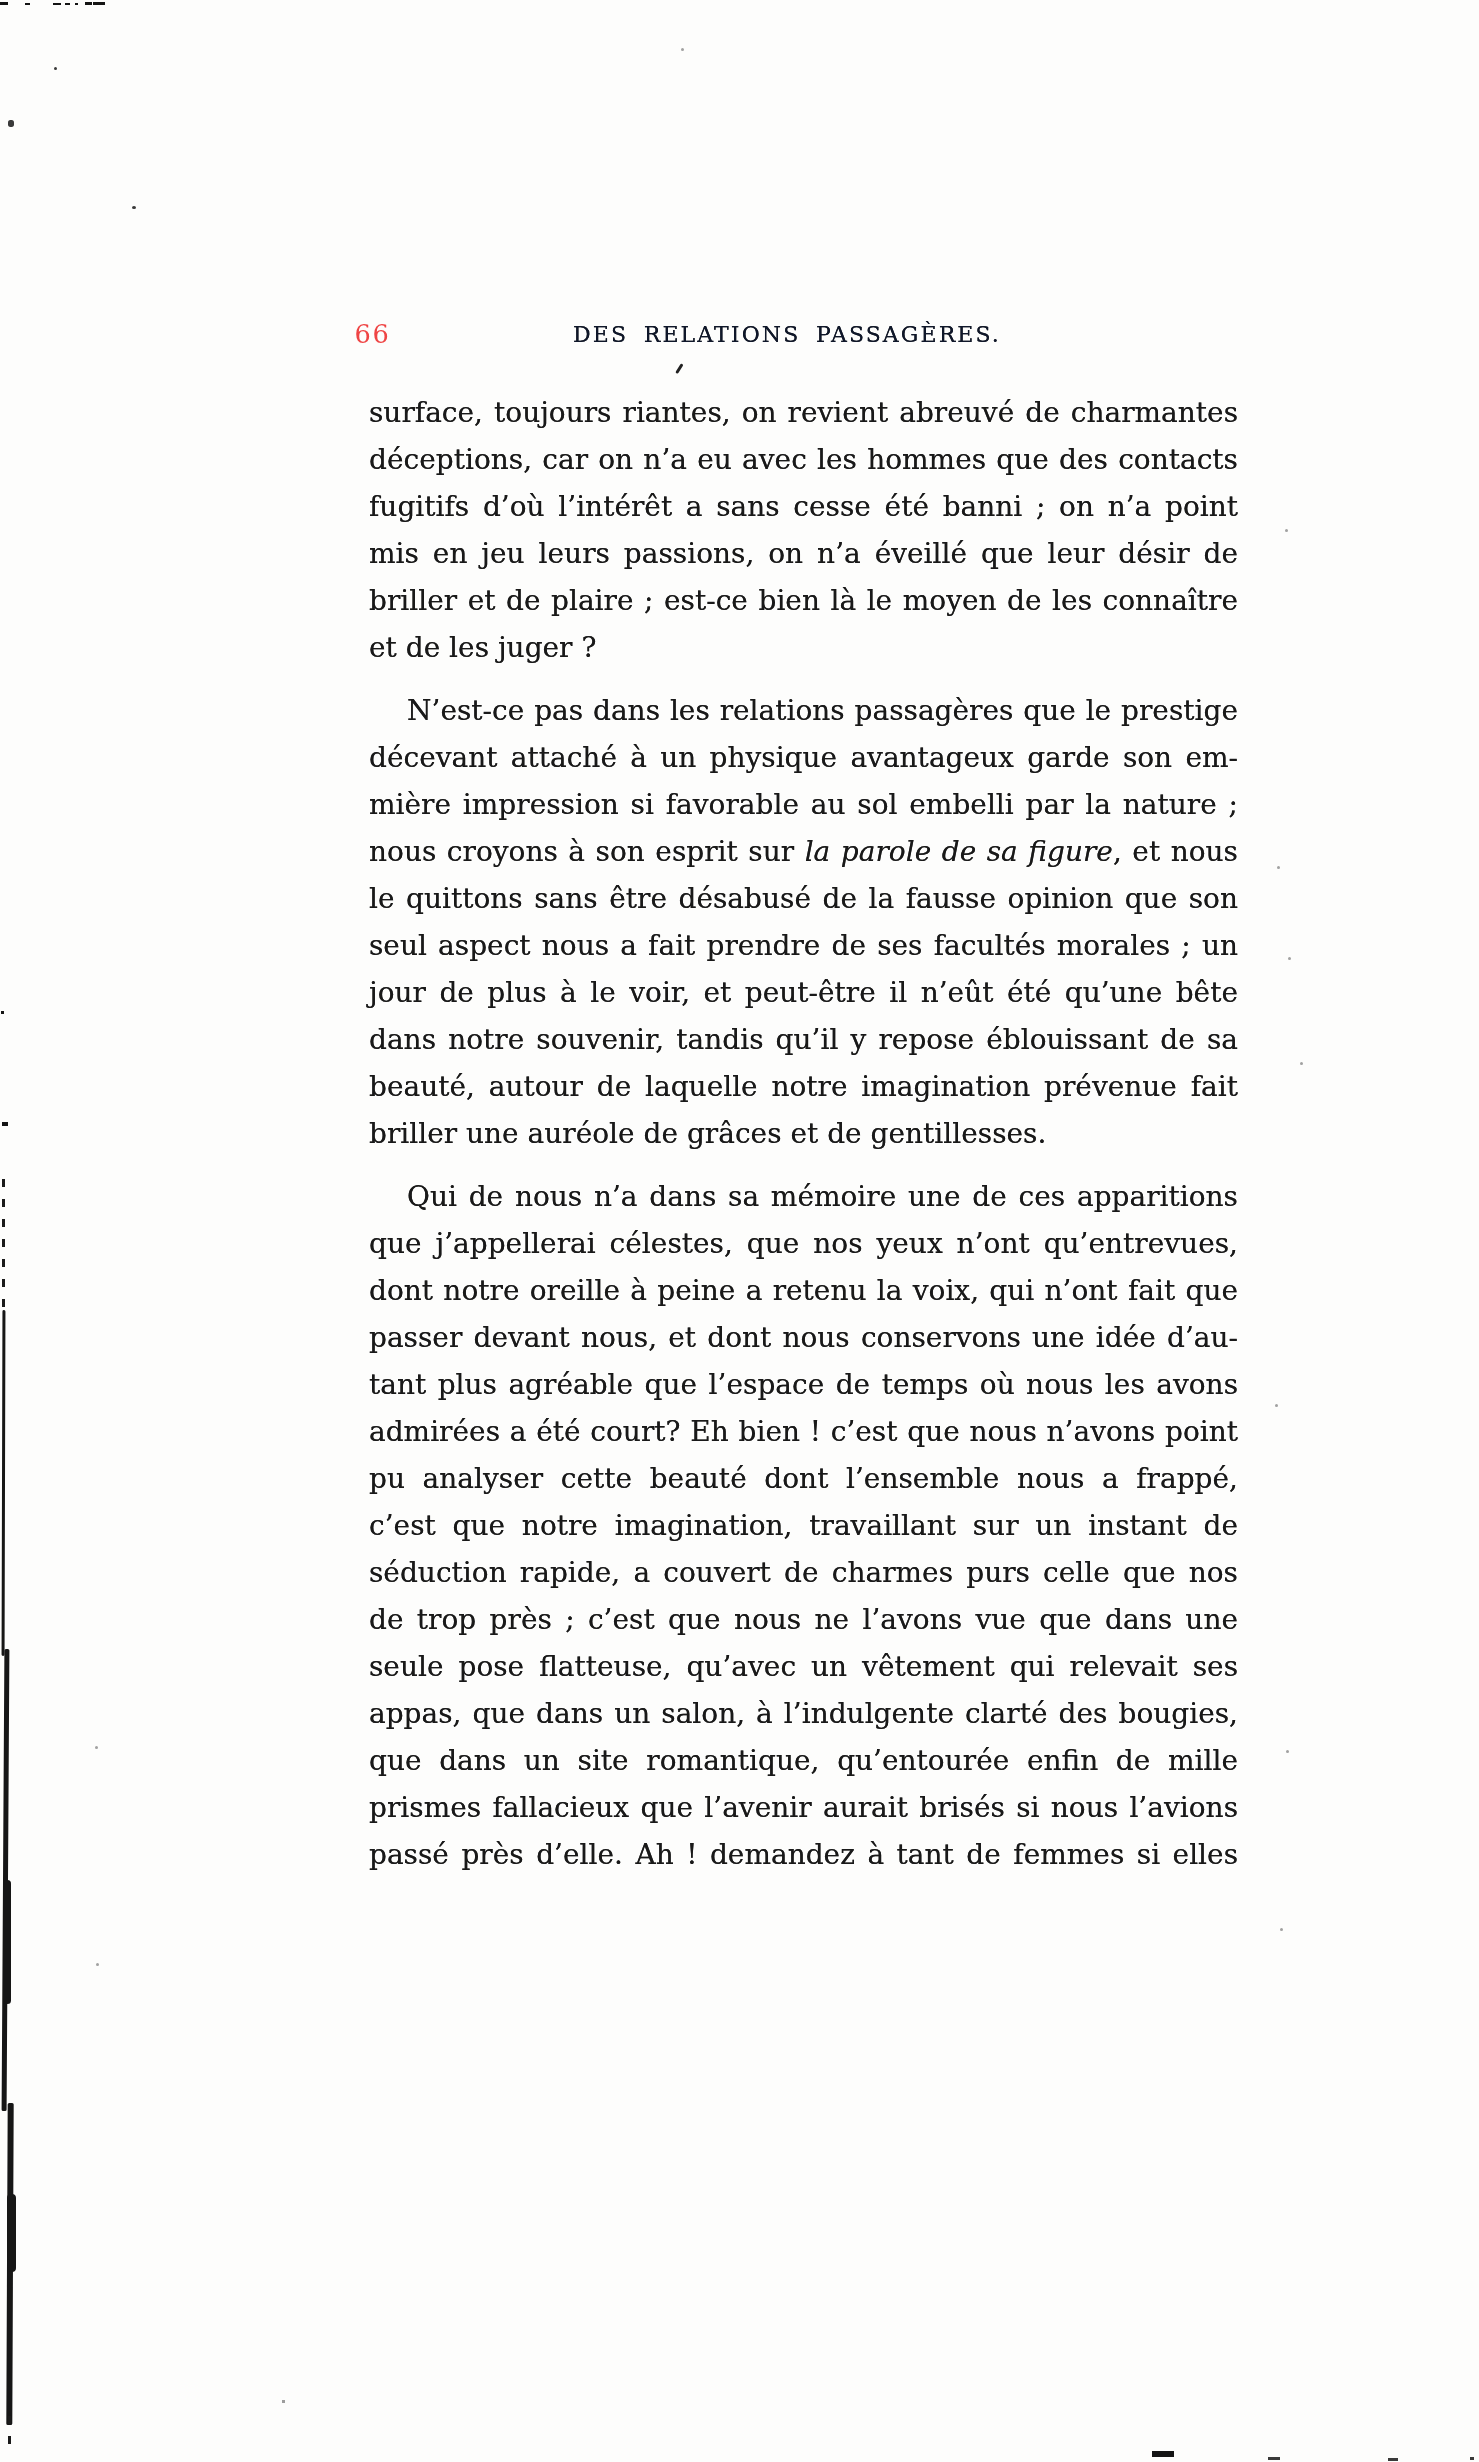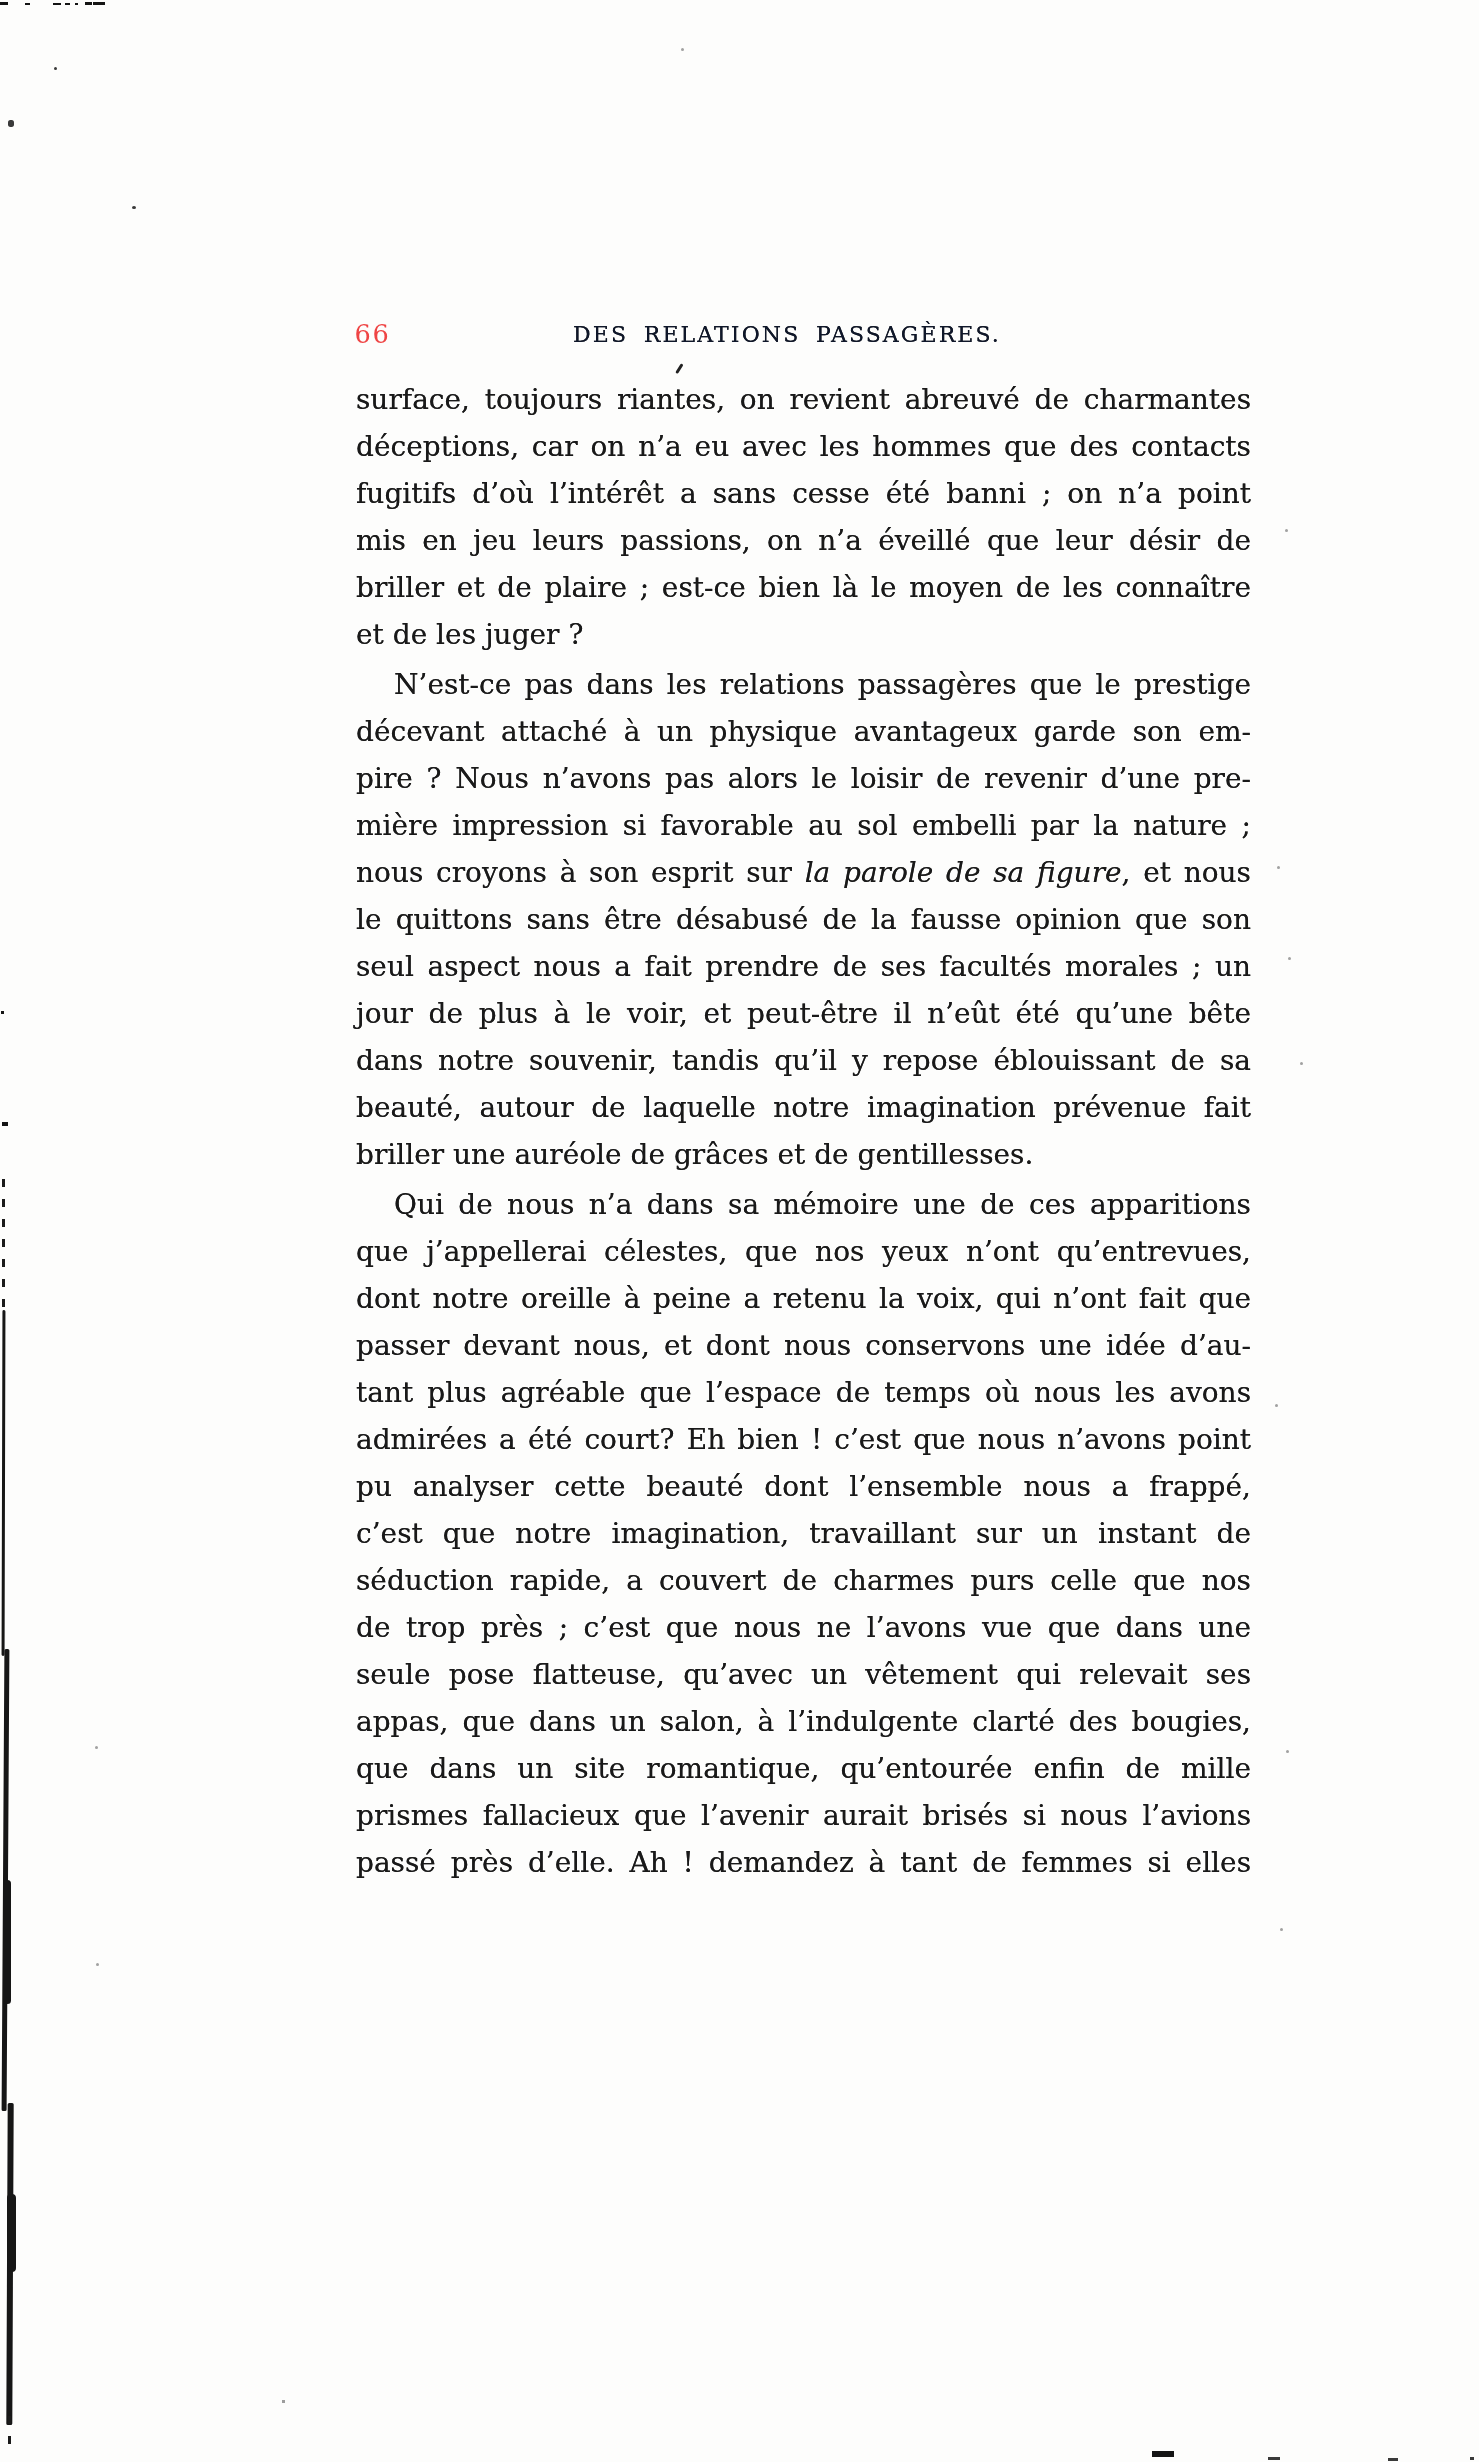--- a/index.html
+++ b/index.html
@@ -24,21 +24,21 @@
     color:#0f172a;
     text-shadow:0 0 0.4px #222;
   }
   
   .textblock{
     position:absolute;top:373px;left:353px;width:901px;
     font-size:28px;
     color:#191919;
     text-shadow:0 0 0.5px rgba(10,10,10,.75);
   }
-  .para{margin:3px;padding:0;}
+  .para{margin:16px;padding:0;}
   .line{
     height:47px;line-height:47px;
     text-align:justify;
     -moz-text-align-last:justify;
     text-align-last:justify;
     overflow:visible;
   }
   .line.indent{text-indent:38px;}
   .line.last-left{text-align-last:left;-moz-text-align-last:left;}
   .it{font-style:italic;}
@@ -72,21 +72,20 @@
         <div class="line">surface, toujours riantes, on revient abreuvé de charmantes</div>
         <div class="line">déceptions, car on n’a eu avec les hommes que des contacts</div>
         <div class="line">fugitifs d’où l’intérêt a sans cesse été banni ; on n’a point</div>
         <div class="line">mis en jeu leurs passions, on n’a éveillé que leur désir de</div>
         <div class="line">briller et de plaire ; est-ce bien là le moyen de les connaître</div>
         <div class="line last-left">et de les juger ?</div>
       </div>
       <div class="para">
         <div class="line indent">N’est-ce pas dans les relations passagères que le prestige</div>
         <div class="line">décevant attaché à un physique avantageux garde son em-</div>
-        <div class="line">pire ? Nous n’avons pas alors le loisir de revenir d’une pre-</div>
         <div class="line">mière impression si favorable au sol embelli par la nature ;</div>
         <div class="line"><span>nous croyons à son esprit sur </span><span class="it">la parole de sa figure</span><span>, et nous</span></div>
         <div class="line">le quittons sans être désabusé de la fausse opinion que son</div>
         <div class="line">seul aspect nous a fait prendre de ses facultés morales ; un</div>
         <div class="line">jour de plus à le voir, et peut-être il n’eût été qu’une bête</div>
         <div class="line">dans notre souvenir, tandis qu’il y repose éblouissant de sa</div>
         <div class="line">beauté, autour de laquelle notre imagination prévenue fait</div>
         <div class="line last-left">briller une auréole de grâces et de gentillesses.</div>
       </div>
       <div class="para">

